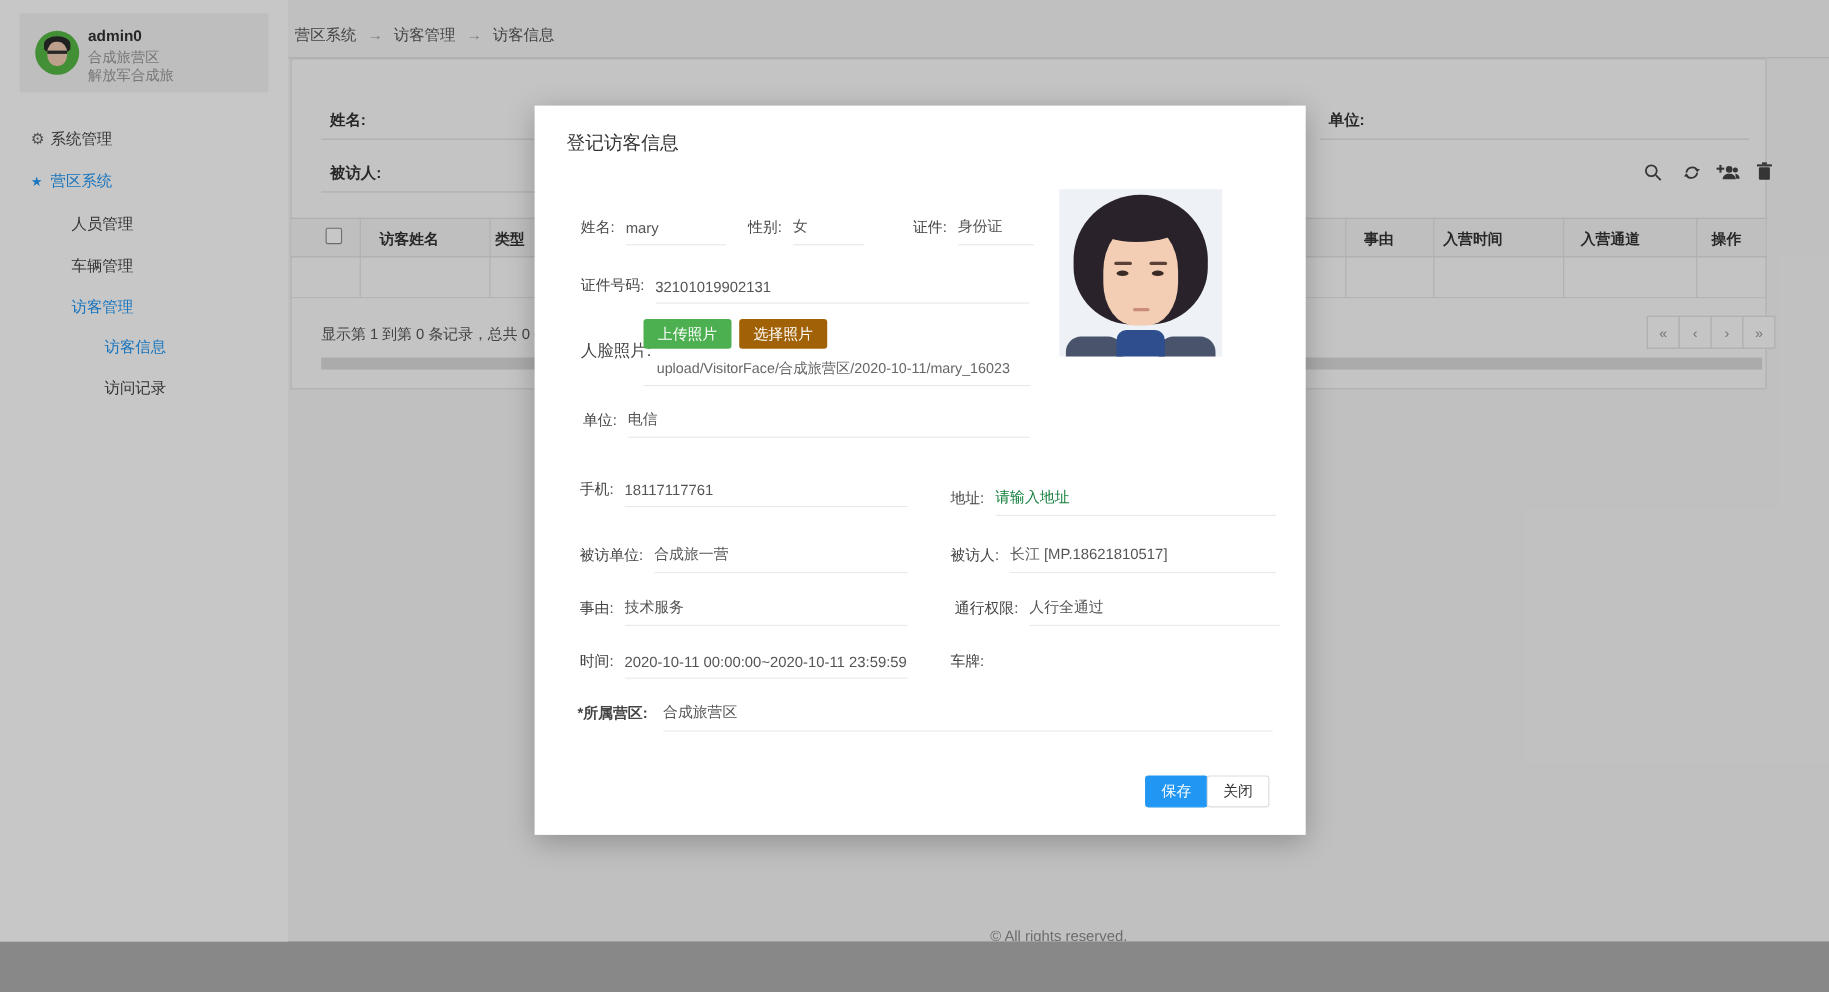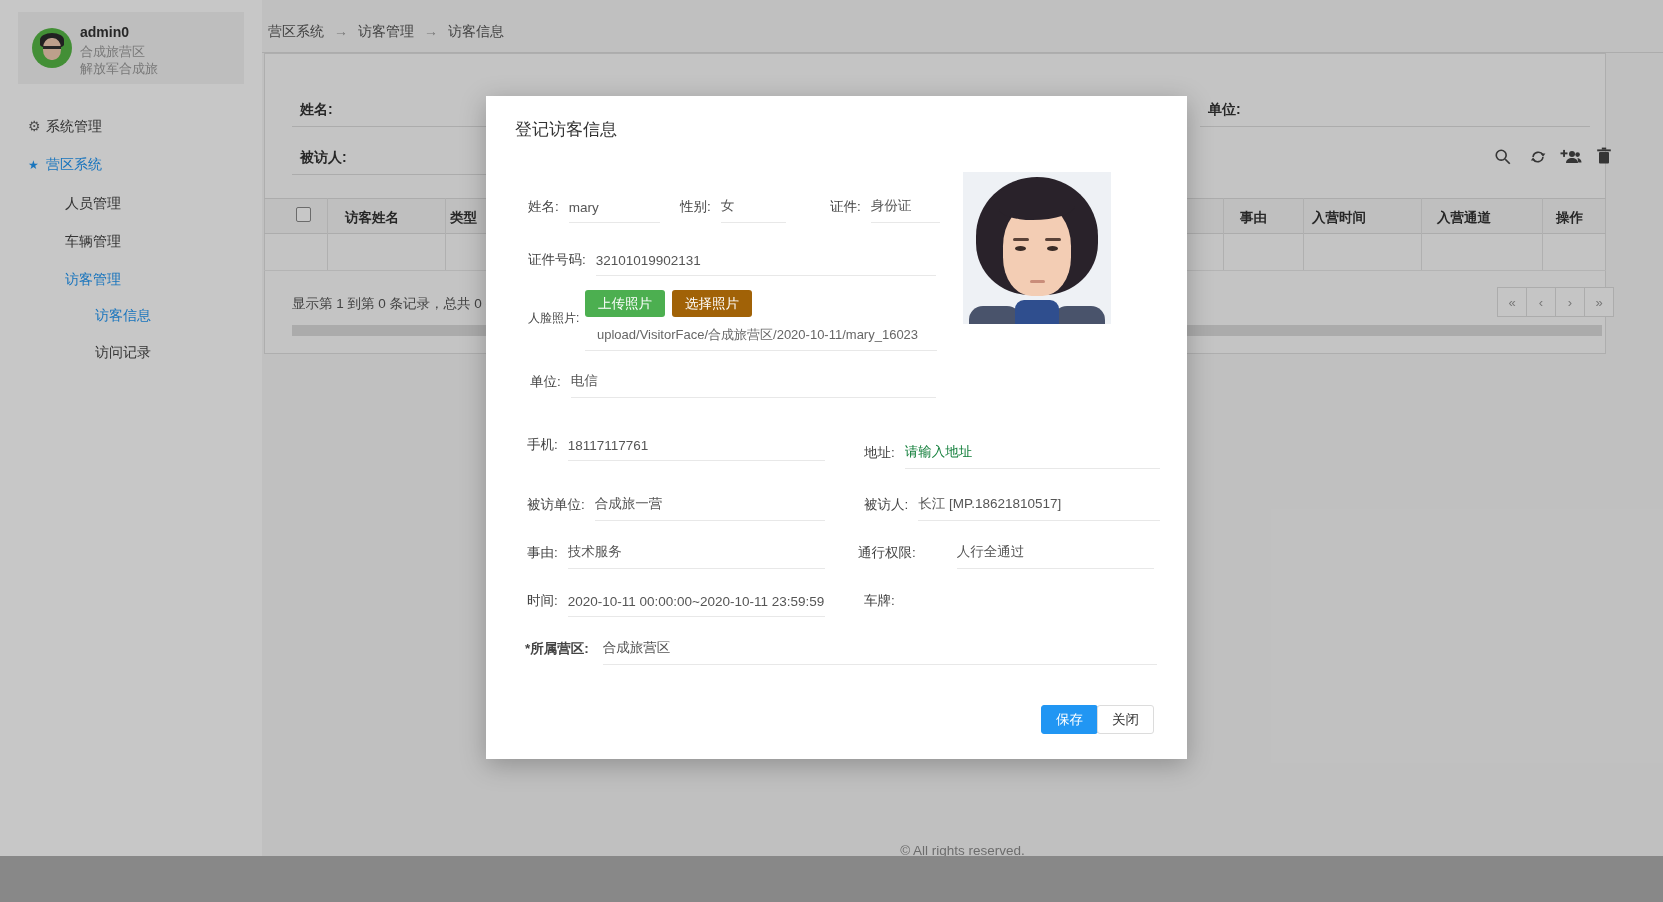--- a/index.html
+++ b/index.html
@@ -51,21 +51,21 @@
   .overlay { position: absolute; left: 0; top: 0; width: 1663px; height: 902px; background: rgba(0,0,0,0.22); z-index: 10; }
   .modal { position: absolute; left: 486px; top: 96px; width: 701px; height: 663px; background: #ffffff; z-index: 20; box-shadow: 0 6px 24px rgba(0,0,0,0.25); }
   .modal-title { position: absolute; left: 29px; top: 22px; font-size: 17px; color: #333; }
 
   .field { position: absolute; display: flex; align-items: flex-end; height: 30px; font-size: 13.5px; }
   .field .lbl { color: #444; padding-bottom: 7px; white-space: nowrap; }
   .field .lbl.bold { font-weight: bold; }
   .field .val { flex: 1; margin-left: 10px; padding-bottom: 7px; border-bottom: 1px solid #e8e8e8; color: #555; white-space: nowrap; overflow: hidden; }
   .field .val.ph { color: #15803d; }
 
-  .photo-label { position: absolute; left: 42px; top: 214px; font-size: 12px; color: #444; }
+  .photo-label { position: absolute; left: 42px; top: 214px; font-size: 15px; color: #444; }
   .photo-btn { position: absolute; top: 194px; height: 27px; padding: 0 13px; border: none; border-radius: 3px; color: #fff; font-size: 13.5px; font-family: inherit; display: flex; align-items: center; cursor: pointer; }
   .photo-path { position: absolute; left: 99px; top: 230px; width: 352px; padding: 0 0 6px 12px; font-size: 13px; color: #666; border-bottom: 1px solid #e8e8e8; white-space: nowrap; overflow: hidden; }
 
   .portrait { position: absolute; left: 477px; top: 76px; width: 148px; height: 152px; background: #eef1f5; overflow: hidden; }
   .portrait .hair { position: absolute; left: 13px; top: 5px; width: 122px; height: 118px; background: #29222a; border-radius: 50% 50% 44% 44%; }
   .portrait .face { position: absolute; left: 40px; top: 32px; width: 68px; height: 92px; background: #f3cdb4; border-radius: 46% 46% 42% 42%; }
   .portrait .fringe { position: absolute; left: 36px; top: 22px; width: 76px; height: 26px; background: #29222a; border-radius: 0 0 70% 55%; }
   .portrait .brow { position: absolute; top: 66px; width: 16px; height: 3px; background: #5a4238; border-radius: 2px; }
   .portrait .eye { position: absolute; top: 74px; width: 11px; height: 5px; background: #3a2b26; border-radius: 50%; }
   .portrait .mouth { position: absolute; left: 67px; top: 108px; width: 15px; height: 3px; background: #c98d7a; border-radius: 2px; }
@@ -235,21 +235,21 @@
     </div>
     <div class="field" style="left:378px;top:395px;width:296px;">
       <span class="lbl">被访人:</span>
       <span class="val">长江 [MP.18621810517]</span>
     </div>
 
     <div class="field" style="left:41px;top:443px;width:298px;">
       <span class="lbl">事由:</span>
       <span class="val">技术服务</span>
     </div>
-    <div class="field" style="left:372px;top:443px;width:296px;gap:31px;">
+    <div class="field" style="left:382px;top:443px;width:296px;">
       <span class="lbl">通行权限:</span>
       <span class="val">人行全通过</span>
     </div>
 
     <div class="field" style="left:41px;top:491px;width:298px;">
       <span class="lbl">时间:</span>
       <span class="val">2020-10-11 00:00:00~2020-10-11 23:59:59</span>
     </div>
     <div class="field" style="left:378px;top:491px;width:296px;">
       <span class="lbl">车牌:</span>

